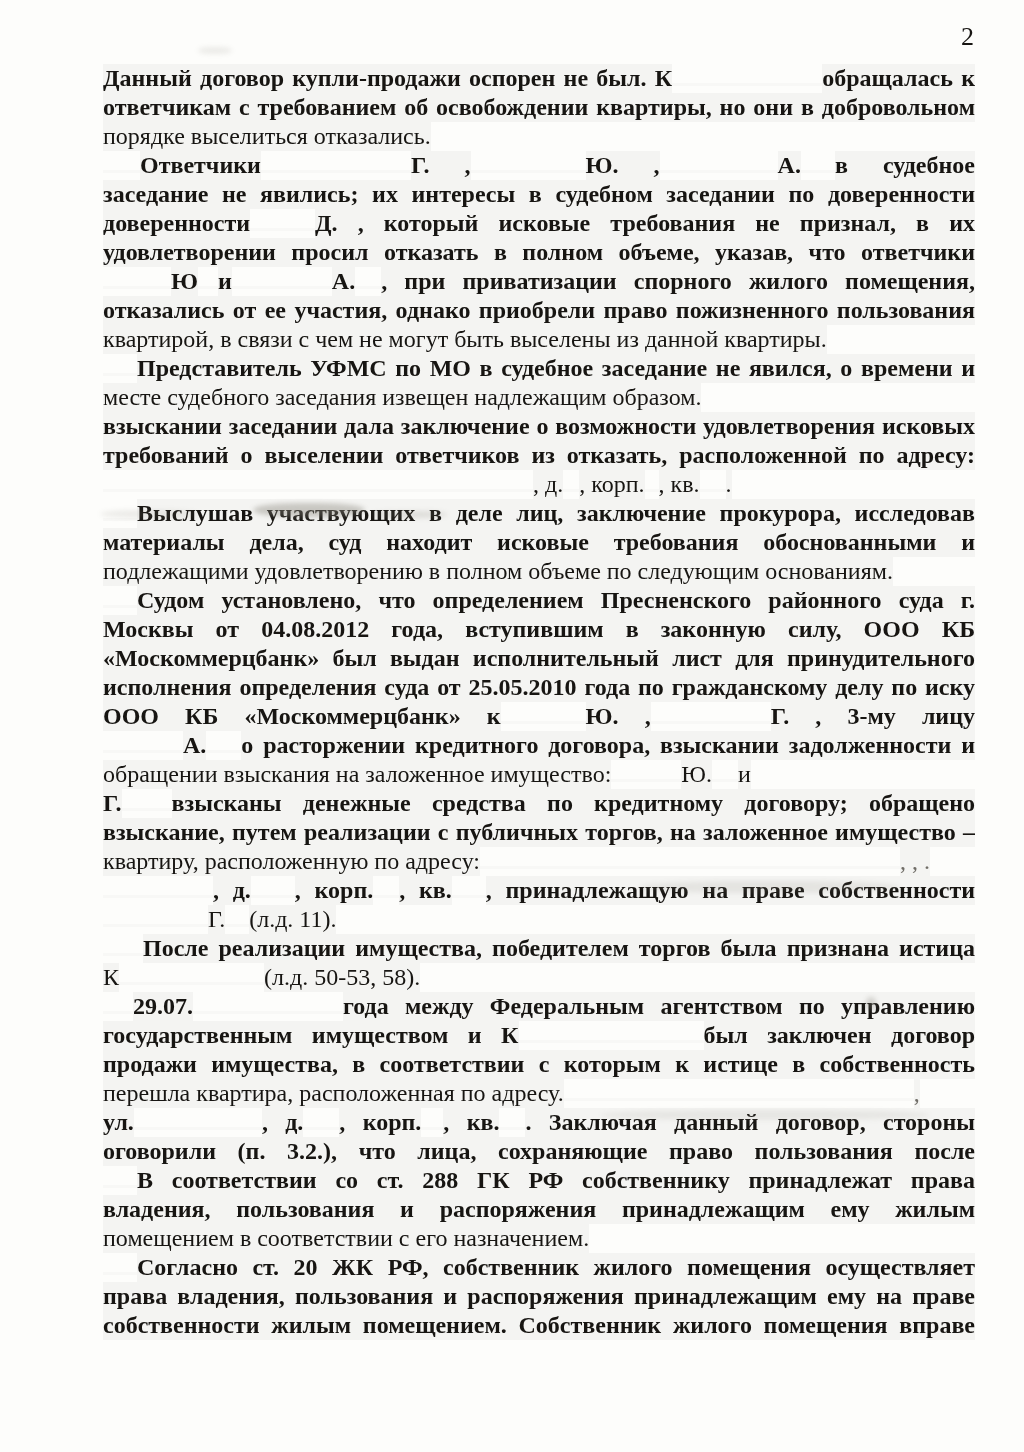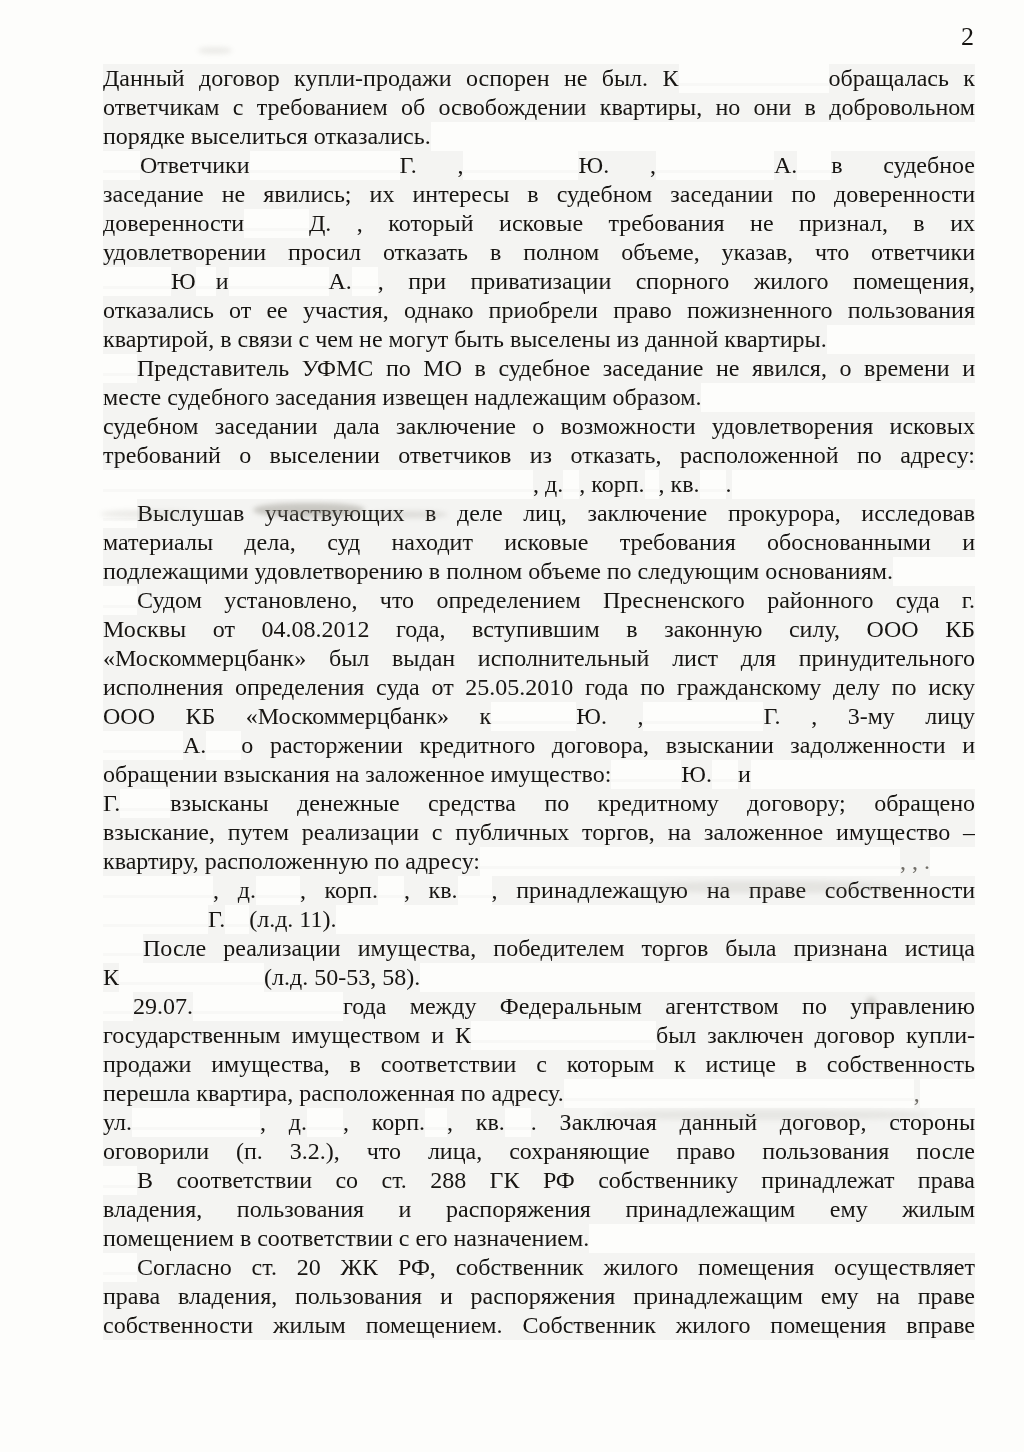--- a/index.html
+++ b/index.html
@@ -34,20 +34,21 @@
   .line {
     font-size: 24px;
     line-height: 29px;
     height: 29px;
     white-space: normal;
     overflow: hidden;
   }
   .line.j {
     text-align: justify;
     text-align-last: justify;
+    font-weight: bold;
   }
   .line.l {
     text-align: left;
   }
   
   .t {
     background: rgba(95, 92, 82, 0.055);
     padding: 1px 0 2px;
   }
   .t.faint {
@@ -78,21 +79,21 @@
       <div class="line l"><span class="t">порядке выселиться отказались.</span></div>
       <div class="line j"><span class="gp" style="width: 37px;"></span><span class="t">Ответчики</span><span class="gp" style="width: 150px;"></span><span class="t">Г. ,</span><span class="gp" style="width: 115px;"></span><span class="t">Ю. ,</span><span class="gp" style="width: 118px;"></span><span class="t">А.</span><span class="gp" style="width: 34px;"></span><span class="t">в судебное</span></div>
       <div class="line j"><span class="t">заседание не явились; их интересы в судебном заседании по доверенности</span></div>
       <div class="line j"><span class="t">доверенности</span><span class="gp" style="width: 65px;"></span><span class="t">Д. , который исковые требования не признал, в их</span></div>
       <div class="line j"><span class="t">удовлетворении просил отказать в полном объеме, указав, что ответчики</span></div>
       <div class="line j"><span class="gp" style="width: 68px;"></span><span class="t">Ю</span><span class="gp" style="width: 20px;"></span><span class="t">и</span><span class="gp" style="width: 100px;"></span><span class="t">А.</span><span class="gp" style="width: 26px;"></span><span class="t">, при приватизации спорного жилого помещения,</span></div>
       <div class="line j"><span class="t">отказались от ее участия, однако приобрели право пожизненного пользования</span></div>
       <div class="line l"><span class="t">квартирой, в связи с чем не могут быть выселены из данной квартиры.</span></div>
       <div class="line j"><span class="gp" style="width: 34px;"></span><span class="t">Представитель УФМС по МО в судебное заседание не явился, о времени и</span></div>
       <div class="line l"><span class="t">месте судебного заседания извещен надлежащим образом.</span></div>
-      <div class="line j"><span class="t">судебном заседании дала заключение о возможности удовлетворения исковых</span></div>
+      <div class="line j"><span class="t">взыскании заседании дала заключение о возможности удовлетворения исковых</span></div>
       <div class="line j"><span class="t">требований о выселении ответчиков из отказать, расположенной по адресу:</span></div>
       <div class="line l"><span class="gp" style="width: 430px;"></span><span class="t">, д.</span><span class="gp" style="width: 16px;"></span><span class="t">, корп.</span><span class="gp" style="width: 14px;"></span><span class="t">, кв.</span><span class="gp" style="width: 26px;"></span><span class="t">.</span></div>
       <div class="line j"><span class="gp" style="width: 34px;"></span><span class="t">Выслушав участвующих в деле лиц, заключение прокурора, исследовав</span></div>
       <div class="line j"><span class="t">материалы дела, суд находит исковые требования обоснованными и</span></div>
       <div class="line l"><span class="t">подлежащими удовлетворению в полном объеме по следующим основаниям.</span></div>
       <div class="line j"><span class="gp" style="width: 34px;"></span><span class="t">Судом установлено, что определением Пресненского районного суда г.</span></div>
       <div class="line j"><span class="t">Москвы от 04.08.2012 года, вступившим в законную силу, ООО КБ</span></div>
       <div class="line j"><span class="t">«Москоммерцбанк» был выдан исполнительный лист для принудительного</span></div>
       <div class="line j"><span class="t">исполнения определения суда от 25.05.2010 года по гражданскому делу по иску</span></div>
       <div class="line j"><span class="t">ООО КБ «Москоммерцбанк» к</span><span class="gp" style="width: 85px;"></span><span class="t">Ю. ,</span><span class="gp" style="width: 120px;"></span><span class="t">Г. , 3-му лицу</span></div>

